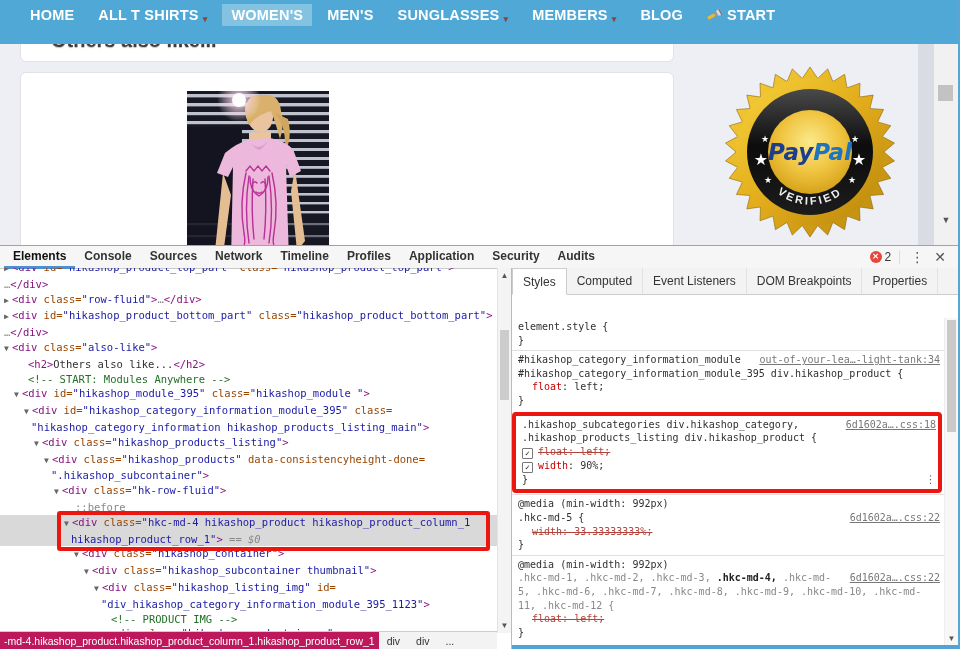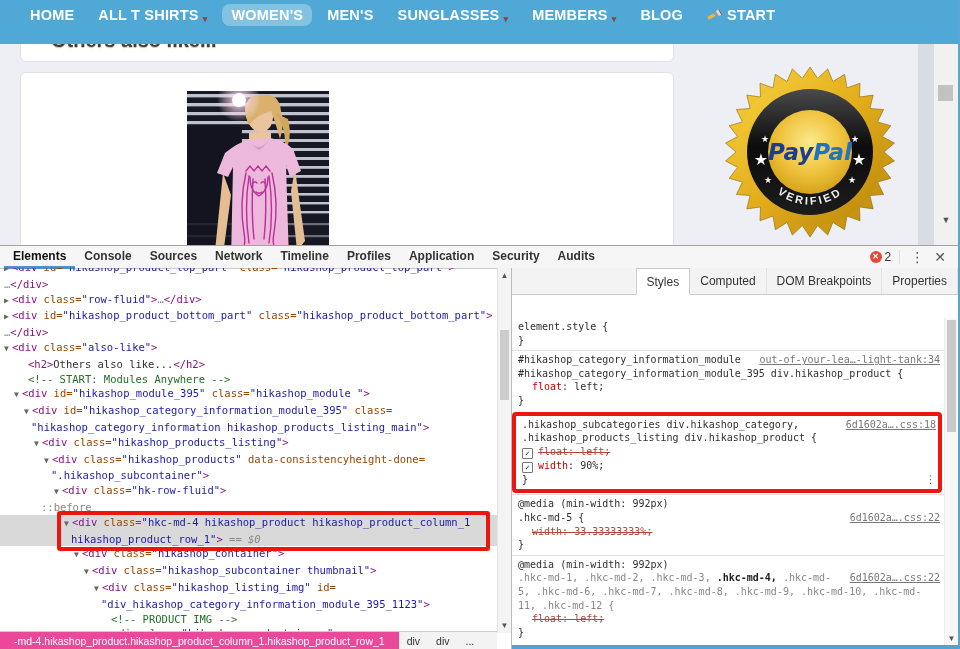--- a/index.html
+++ b/index.html
@@ -4,21 +4,21 @@
 <style>
   html,body{margin:0;padding:0;}
   .screen{position:relative;width:960px;height:649px;overflow:hidden;background:#edeff4;
     font-family:"Liberation Sans",sans-serif;border-right:2px solid #57a7d4;box-sizing:border-box;}
 
   
   .site-nav{position:absolute;left:0;top:0;right:0;height:37px;background:#4fa8d5;z-index:6;
     display:flex;align-items:flex-start;padding:7px 0 0 30px;gap:24px;}
   .nav-item{display:flex;align-items:flex-start;color:#fff;font-weight:bold;font-size:14.5px;
     letter-spacing:.2px;cursor:pointer;white-space:nowrap;}
-  .nav-item.active{background:rgba(255,255,255,.30);border-radius:8px;padding:3px 9px;margin:-3px -9px 0 -9px;}
+  .nav-item.active{background:rgba(255,255,255,.30);border-radius:0;padding:3px 9px;margin:-3px -9px 0 -9px;}
   .caret{font-size:9px;color:#8a4539;margin:7px 0 0 4px;}
   .brush{margin:-1px 5px 0 0;}
 
   
   .card-heading{position:absolute;left:20px;top:26px;width:652px;height:34px;background:#fff;
     border:1px solid #e1e1e6;border-radius:6px;z-index:1;}
   .page-title{position:absolute;left:30px;top:2px;font-size:20px;font-weight:bold;color:#3e3e41;
     text-shadow:0 1px 1px rgba(0,0,0,.25);}
   .card-product{position:absolute;left:20px;top:72px;width:652px;height:250px;background:#fff;
     border:1px solid #e1e1e6;border-radius:6px;z-index:1;}
@@ -51,33 +51,33 @@
   .tree-inner{margin-top:-8px;position:relative;}
   .tree-line{white-space:nowrap;}
   .tree-line.selected{background:#d9d9d9;}
   .tree-redbox{position:absolute;left:57px;width:433px;border:4px solid #ea160f;border-radius:3px;
     pointer-events:none;box-sizing:border-box;z-index:3;}
   .sg-a{color:#666;display:inline-block;width:8px;font-size:8px;}
   .sg-t{color:#881280}.sg-n{color:#994500}.sg-v{color:#1a1aa6}
   .sg-c{color:#236e25}.sg-g{color:#888}.sg-m{color:#888;font-style:italic}.sg-x{color:#303030}
   .crumbs{position:absolute;left:0;right:0;bottom:0;height:17px;background:#f3f3f3;border-top:1px solid #ccc;
     display:flex;align-items:stretch;font-size:10.5px;color:#333;}
-  .crumb-chip{background:#ec4899;color:#fff;display:flex;align-items:center;padding:0 14px;white-space:nowrap;cursor:pointer;}
+  .crumb-chip{background:#be185d;color:#fff;display:flex;align-items:center;padding:0 4px;white-space:nowrap;cursor:pointer;}
   .crumb{display:flex;align-items:center;padding:0 8px;cursor:pointer;}
 
   .el-scrollbar{position:absolute;left:497px;top:22px;width:14px;height:365px;background:#f4f4f4;
     border-left:1px solid #e3e3e3;box-sizing:border-box;}
   .sb-arrow{position:absolute;left:0;width:100%;text-align:center;font-size:8px;color:#555;cursor:pointer;}
   .el-thumb{position:absolute;left:2px;right:2px;top:62px;height:70px;background:#cccccc;cursor:pointer;}
   .dt-divider{position:absolute;left:511px;top:22px;width:1px;bottom:0;background:#bbb;}
 
   
   .styles-panel{position:absolute;left:512px;top:22px;right:0;bottom:0;}
   .sb-tabs{position:absolute;left:0;right:0;top:0;height:26px;background:#f3f3f3;border-bottom:1px solid #ccc;
-    display:flex;align-items:stretch;font-size:12px;justify-content:flex-end;}
+    display:flex;align-items:stretch;font-size:12px;}
   .sb-tab{display:flex;align-items:center;padding:0 10px;border-right:1px solid #e2e2e2;cursor:pointer;}
   .sb-tab.active{background:#fff;border:1px solid #ccc;border-bottom:1px solid #fff;margin-bottom:-1px;}
   .filter-bar{position:absolute;left:0;right:0;top:26px;height:24px;border-bottom:1px solid #ddd;
     display:flex;align-items:center;padding:0 8px;box-sizing:border-box;}
   .filter-text{color:#999;font-size:12px;flex:1;}
   .toggles{display:flex;gap:12px;color:#555;font-size:11px;font-family:"DejaVu Sans Mono",monospace;align-items:center;}
   .toggle{cursor:pointer;}
   .toggle:last-child{font-size:15px;color:#444;}
   .rules{position:absolute;left:0;right:14px;top:50px;bottom:4px;overflow:hidden;
     font-family:"DejaVu Sans Mono",monospace;font-size:10px;line-height:13.6px;color:#303030;}
@@ -284,21 +284,21 @@
             <div class="tree-line" style="padding-left: 4px;"><span class="sg-a">▼</span><span class="sg-t">&lt;div</span><span class="sg-n"> class=</span><span class="sg-v">"also-like"</span><span class="sg-t">&gt;</span></div>
             <div class="tree-line" style="padding-left: 28px;"><span class="sg-t">&lt;h2&gt;</span><span class="sg-x">Others also like...</span><span class="sg-t">&lt;/h2&gt;</span></div>
             <div class="tree-line" style="padding-left: 28px;"><span class="sg-c">&lt;!-- START: Modules Anywhere --&gt;</span></div>
             <div class="tree-line" style="padding-left: 14px;"><span class="sg-a">▼</span><span class="sg-t">&lt;div</span><span class="sg-n"> id=</span><span class="sg-v">"hikashop_module_395"</span><span class="sg-n"> class=</span><span class="sg-v">"hikashop_module "</span><span class="sg-t">&gt;</span></div>
             <div class="tree-line" style="padding-left: 24px;"><span class="sg-a">▼</span><span class="sg-t">&lt;div</span><span class="sg-n"> id=</span><span class="sg-v">"hikashop_category_information_module_395"</span><span class="sg-n"> class=</span></div>
             <div class="tree-line" style="padding-left: 31px;"><span class="sg-v">"hikashop_category_information hikashop_products_listing_main"</span><span class="sg-t">&gt;</span></div>
             <div class="tree-line" style="padding-left: 34px;"><span class="sg-a">▼</span><span class="sg-t">&lt;div</span><span class="sg-n"> class=</span><span class="sg-v">"hikashop_products_listing"</span><span class="sg-t">&gt;</span></div>
             <div class="tree-line" style="padding-left: 44px;"><span class="sg-a">▼</span><span class="sg-t">&lt;div</span><span class="sg-n"> class=</span><span class="sg-v">"hikashop_products"</span><span class="sg-n"> data-consistencyheight-done=</span></div>
             <div class="tree-line" style="padding-left: 51px;"><span class="sg-v">".hikashop_subcontainer"</span><span class="sg-t">&gt;</span></div>
             <div class="tree-line" style="padding-left: 54px;"><span class="sg-a">▼</span><span class="sg-t">&lt;div</span><span class="sg-n"> class=</span><span class="sg-v">"hk-row-fluid"</span><span class="sg-t">&gt;</span></div>
-            <div class="tree-line" style="padding-left: 41px;"><span class="sg-g">::before</span></div>
+            <div class="tree-line" style="padding-left: 75px;"><span class="sg-g">::before</span></div>
             <div class="tree-line selected" style="padding-left: 64px;"><span class="sg-a">▼</span><span class="sg-t">&lt;div</span><span class="sg-n"> class=</span><span class="sg-v">"hkc-md-4 hikashop_product hikashop_product_column_1</span></div>
             <div class="tree-line selected" style="padding-left: 71px;"><span class="sg-v">hikashop_product_row_1"</span><span class="sg-t">&gt;</span><span class="sg-m"> == $0</span></div>
             <div class="tree-line" style="padding-left: 74px;"><span class="sg-a">▼</span><span class="sg-t">&lt;div</span><span class="sg-n"> class=</span><span class="sg-v">"hikashop_container"</span><span class="sg-t">&gt;</span></div>
             <div class="tree-line" style="padding-left: 84px;"><span class="sg-a">▼</span><span class="sg-t">&lt;div</span><span class="sg-n"> class=</span><span class="sg-v">"hikashop_subcontainer thumbnail"</span><span class="sg-t">&gt;</span></div>
             <div class="tree-line" style="padding-left: 94px;"><span class="sg-a">▼</span><span class="sg-t">&lt;div</span><span class="sg-n"> class=</span><span class="sg-v">"hikashop_listing_img"</span><span class="sg-n"> id=</span></div>
             <div class="tree-line" style="padding-left: 101px;"><span class="sg-v">"div_hikashop_category_information_module_395_1123"</span><span class="sg-t">&gt;</span></div>
             <div class="tree-line" style="padding-left: 111px;"><span class="sg-c">&lt;!-- PRODUCT IMG --&gt;</span></div>
             <div class="tree-line" style="padding-left: 104px;"><span class="sg-a">▼</span><span class="sg-t">&lt;div</span><span class="sg-n"> class=</span><span class="sg-v">"hikashop_product_image"</span><span class="sg-t">&gt;</span></div>
             <div class="tree-redbox" style="top: 251px; height: 40px;"></div>
           </div>
@@ -315,20 +315,21 @@
       <div class="sb-arrow" style="top:3px;">▲</div>
       <div class="el-thumb"></div>
       <div class="sb-arrow" style="bottom:3px;">▼</div>
     </div>
     <div class="dt-divider"></div>
 
     <div class="styles-panel">
       <div class="sb-tabs">
           <div class="sb-tab active">Styles</div>
           <div class="sb-tab">Computed</div>
+          <div class="sb-tab">Event Listeners</div>
           <div class="sb-tab">DOM Breakpoints</div>
           <div class="sb-tab">Properties</div>
         </div>
       <div class="rules">
           <div class="rule">
             <div class="rule-line"><span class="sg-s">element.style {</span></div>
             <div class="rule-line"><span class="sg-s">}</span></div>
           </div>
           <div class="rule">
             <div class="rule-line"><span class="src-link">out-of-your-lea…-light-tank:34</span><span class="sg-s">#hikashop_category_information_module</span></div>

